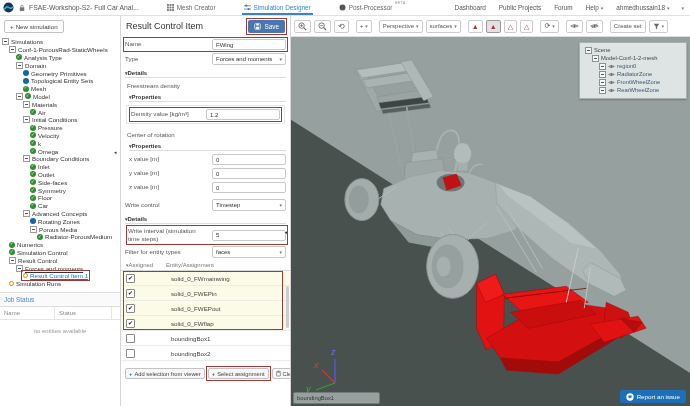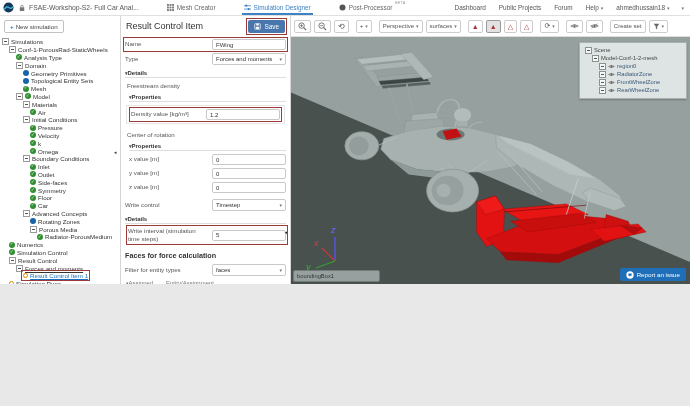--- a/index.html
+++ b/index.html
@@ -1,16 +1,16 @@
 <!DOCTYPE html>
 <html><head>
 <meta charset="utf-8">
 <style>
   html,body{margin:0;padding:0;background:#e8e8e8;}
-  .app{position:relative;width:690px;height:284px;background:#fff;overflow:hidden;
+  .app{position:relative;width:690px;height:406px;background:#fff;overflow:hidden;
        font-family:"Liberation Sans",sans-serif;color:#444;-webkit-font-smoothing:antialiased;}
   
   .topbar{position:absolute;top:0;left:0;right:0;height:15px;border-bottom:1px solid #e0e0e0;
           display:flex;align-items:center;background:#fff;z-index:30;}
   .logo{margin-left:3px;display:flex;align-items:center;}
   .lock{margin-left:5px;display:flex;align-items:center;}
   .ptitle{margin-left:4px;font-size:6.8px;color:#555;white-space:nowrap;}
   .tabs{display:flex;gap:24px;margin-left:26px;height:100%;align-items:center;}
   .tab{display:flex;align-items:center;gap:3px;font-size:6.4px;color:#666;height:100%;position:relative;padding:0 2px;cursor:pointer;}
   .tab.active{color:#3c82c4;box-shadow:inset 0 -2px 0 #3c82c4;}
@@ -497,21 +497,20 @@
           <span>Timestep</span>
             <span class="caret">▾</span>
         </span>
       </div>
       <div class="sec">Details</div>
       <div class="frow ann" style="margin-left:7px;">
         <span class="flabel">Write interval (simulation time steps)</span>
         <input class="fin" readonly="" value="5" style="">
       </div>
 
-      <div class="fheading">Faces for force calculation</div>
       <div class="frow">
         <span class="flabel">Filter for entity types</span>
         <span class="sel">
           <span>faces</span>
             <span class="caret">▾</span>
         </span>
       </div>
 
       <div class="tbl">
         <div class="thead">

